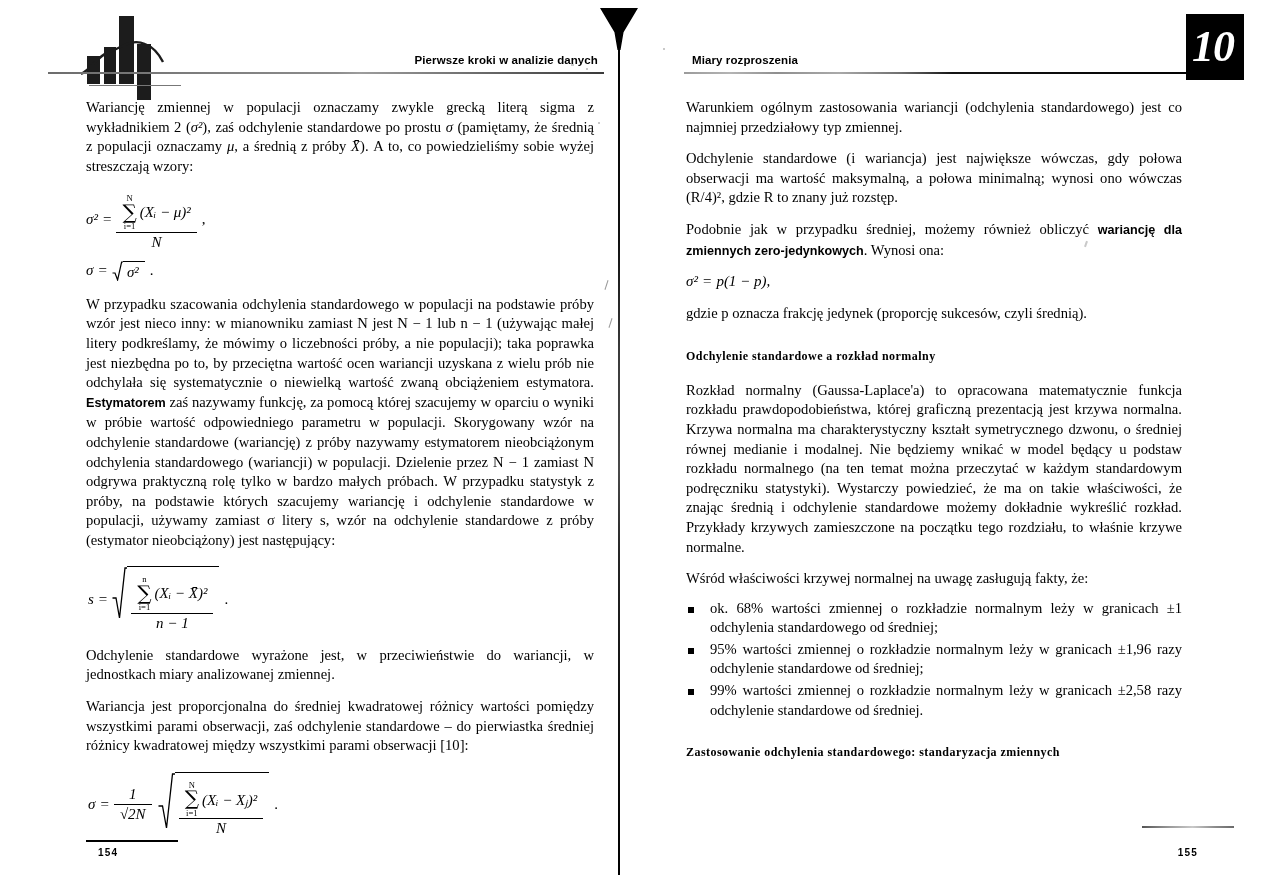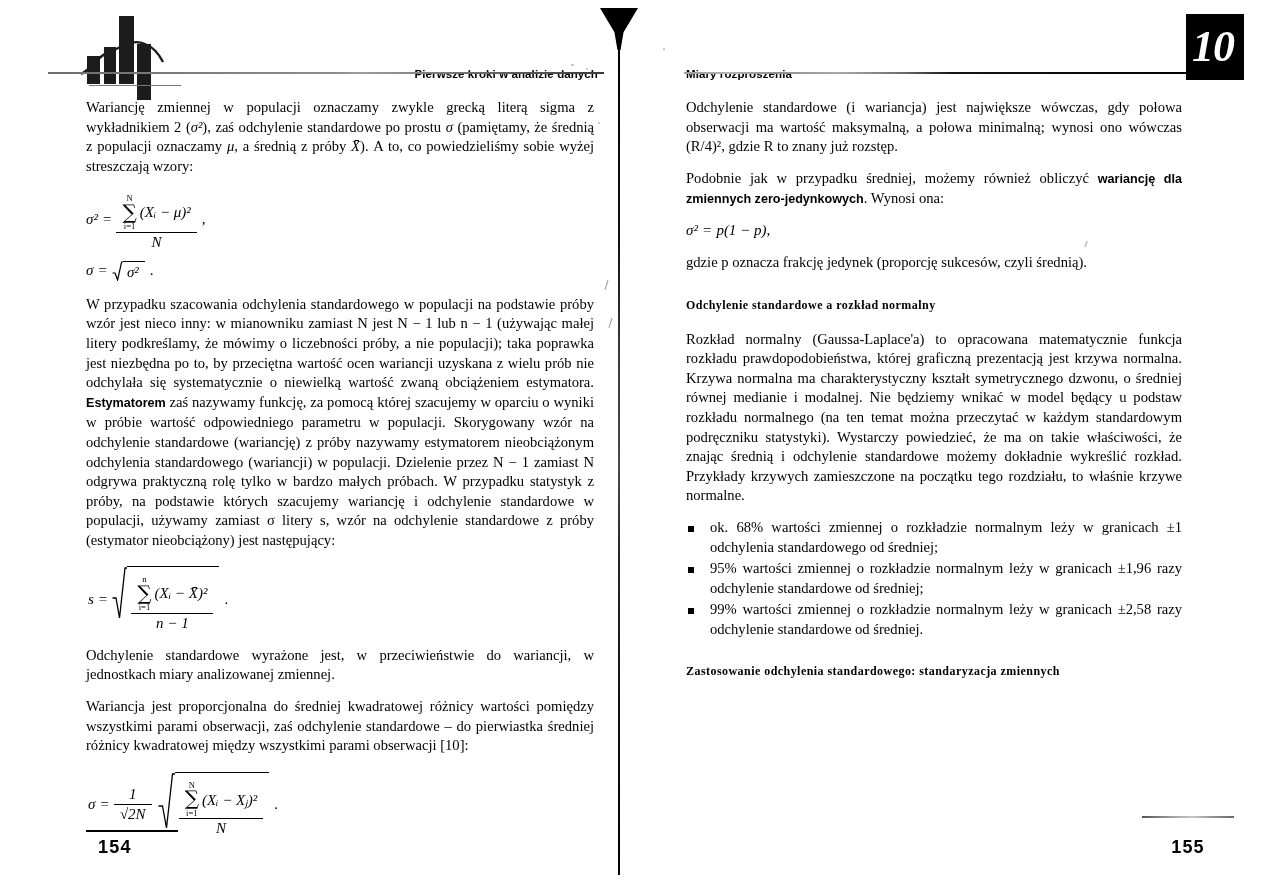--- a/index.html
+++ b/index.html
@@ -47,21 +47,22 @@
   
   .head { position: absolute; height: 80px; left: 0; right: 0; top: 8px; }
 
   .head-title {
     position: absolute;
     font-family: "Liberation Sans", sans-serif;
     font-weight: bold;
     font-size: 11.5px;
     letter-spacing: 0.1px;
     white-space: nowrap;
-    bottom: 8px;
+    bottom: 22px;
+    margin-left: 6px;
   }
   .head-left .head-title  { right: 18px; }
   .head-right .head-title { left: 40px; }
 
   .head-rule {
     position: absolute; bottom: 14px; height: 2.5px;
   }
   .head-left .head-rule  { left: 48px; right: 12px; }
   .head-right .head-rule { left: 38px; right: 62px; }
   .head-left .head-rule {
@@ -183,21 +184,21 @@
   }
   .sqrt .radical svg { display: block; }
   .sqrt .radicand { border-top: 1.3px solid #000; padding: 2px 6px 0 4px; display: flex; align-items: center; }
 
   
   .folio { position: absolute; bottom: 36px; }
   .folio .rule { height: 2.2px; width: 92px; }
   .folio .num {
     font-family: "Liberation Sans", sans-serif;
     font-weight: bold;
-    font-size: 18px;
+    font-size: 10px;
     letter-spacing: 1.2px;
     margin-top: 5px;
   }
   .page-left .folio  { left: 86px; }
   .page-left .folio .rule { background: #000; }
   .page-left .folio .num { padding-left: 12px; }
   .page-right .folio { right: 28px; text-align: center; }
   .page-right .folio .rule {
     background: linear-gradient(to right, #555 0%, #9a9a9a 30%, #c9c9c9 55%, #8a8a8a 80%, #6a6a6a 100%);
   }
@@ -353,37 +354,39 @@
     <div class="head head-right">
       <div class="head-title">Miary rozproszenia</div>
       <div class="head-rule"></div>
       <div class="chap-box">
         <div class="chap-num">10</div>
       </div>
     </div>
 
     <div class="col">
 
+      <p class="para">Warunkiem ogólnym zastosowania wariancji (odchylenia standardowego) jest co najmniej przedziałowy typ zmiennej.</p>
 
       <p class="para">Odchylenie standardowe (i wariancja) jest największe wówczas, gdy połowa obserwacji ma wartość maksymalną, a połowa minimalną; wynosi ono wówczas (R/4)², gdzie R to znany już rozstęp.</p>
 
       <p class="para"><span>Podobnie jak w przypadku średniej, możemy również obliczyć </span><span class="b-sans">wariancję dla zmiennych zero-jedynkowych</span><span>. Wynosi ona:</span></p>
 
       <div class="math">
         <span>σ²</span>
         <span class="op">=</span>
         <span>p(1 − p),</span>
       </div>
 
       <p class="para">gdzie p oznacza frakcję jedynek (proporcję sukcesów, czyli średnią).</p>
 
       <h3 class="sec">Odchylenie standardowe a rozkład normalny</h3>
 
       <p class="para">Rozkład normalny (Gaussa-Laplace'a) to opracowana matematycznie funkcja rozkładu prawdopodobieństwa, której graficzną prezentacją jest krzywa normalna. Krzywa normalna ma charakterystyczny kształt symetrycznego dzwonu, o średniej równej medianie i modalnej. Nie będziemy wnikać w model będący u podstaw rozkładu normalnego (na ten temat można przeczytać w każdym standardowym podręczniku statystyki). Wystarczy powiedzieć, że ma on takie właściwości, że znając średnią i odchylenie standardowe możemy dokładnie wykreślić rozkład. Przykłady krzywych zamieszczone na początku tego rozdziału, to właśnie krzywe normalne.</p>
 
+      <p class="para tight">Wśród właściwości krzywej normalnej na uwagę zasługują fakty, że:</p>
 
       <ul class="facts">
         <li>ok. 68% wartości zmiennej o rozkładzie normalnym leży w granicach ±1 odchylenia standardowego od średniej;</li>
         <li>95% wartości zmiennej o rozkładzie normalnym leży w granicach ±1,96 razy odchylenie standardowe od średniej;</li>
         <li>99% wartości zmiennej o rozkładzie normalnym leży w granicach ±2,58 razy odchylenie standardowe od średniej.</li>
       </ul>
 
       <h3 class="sec">Zastosowanie odchylenia standardowego: standaryzacja zmiennych</h3>
 
 

